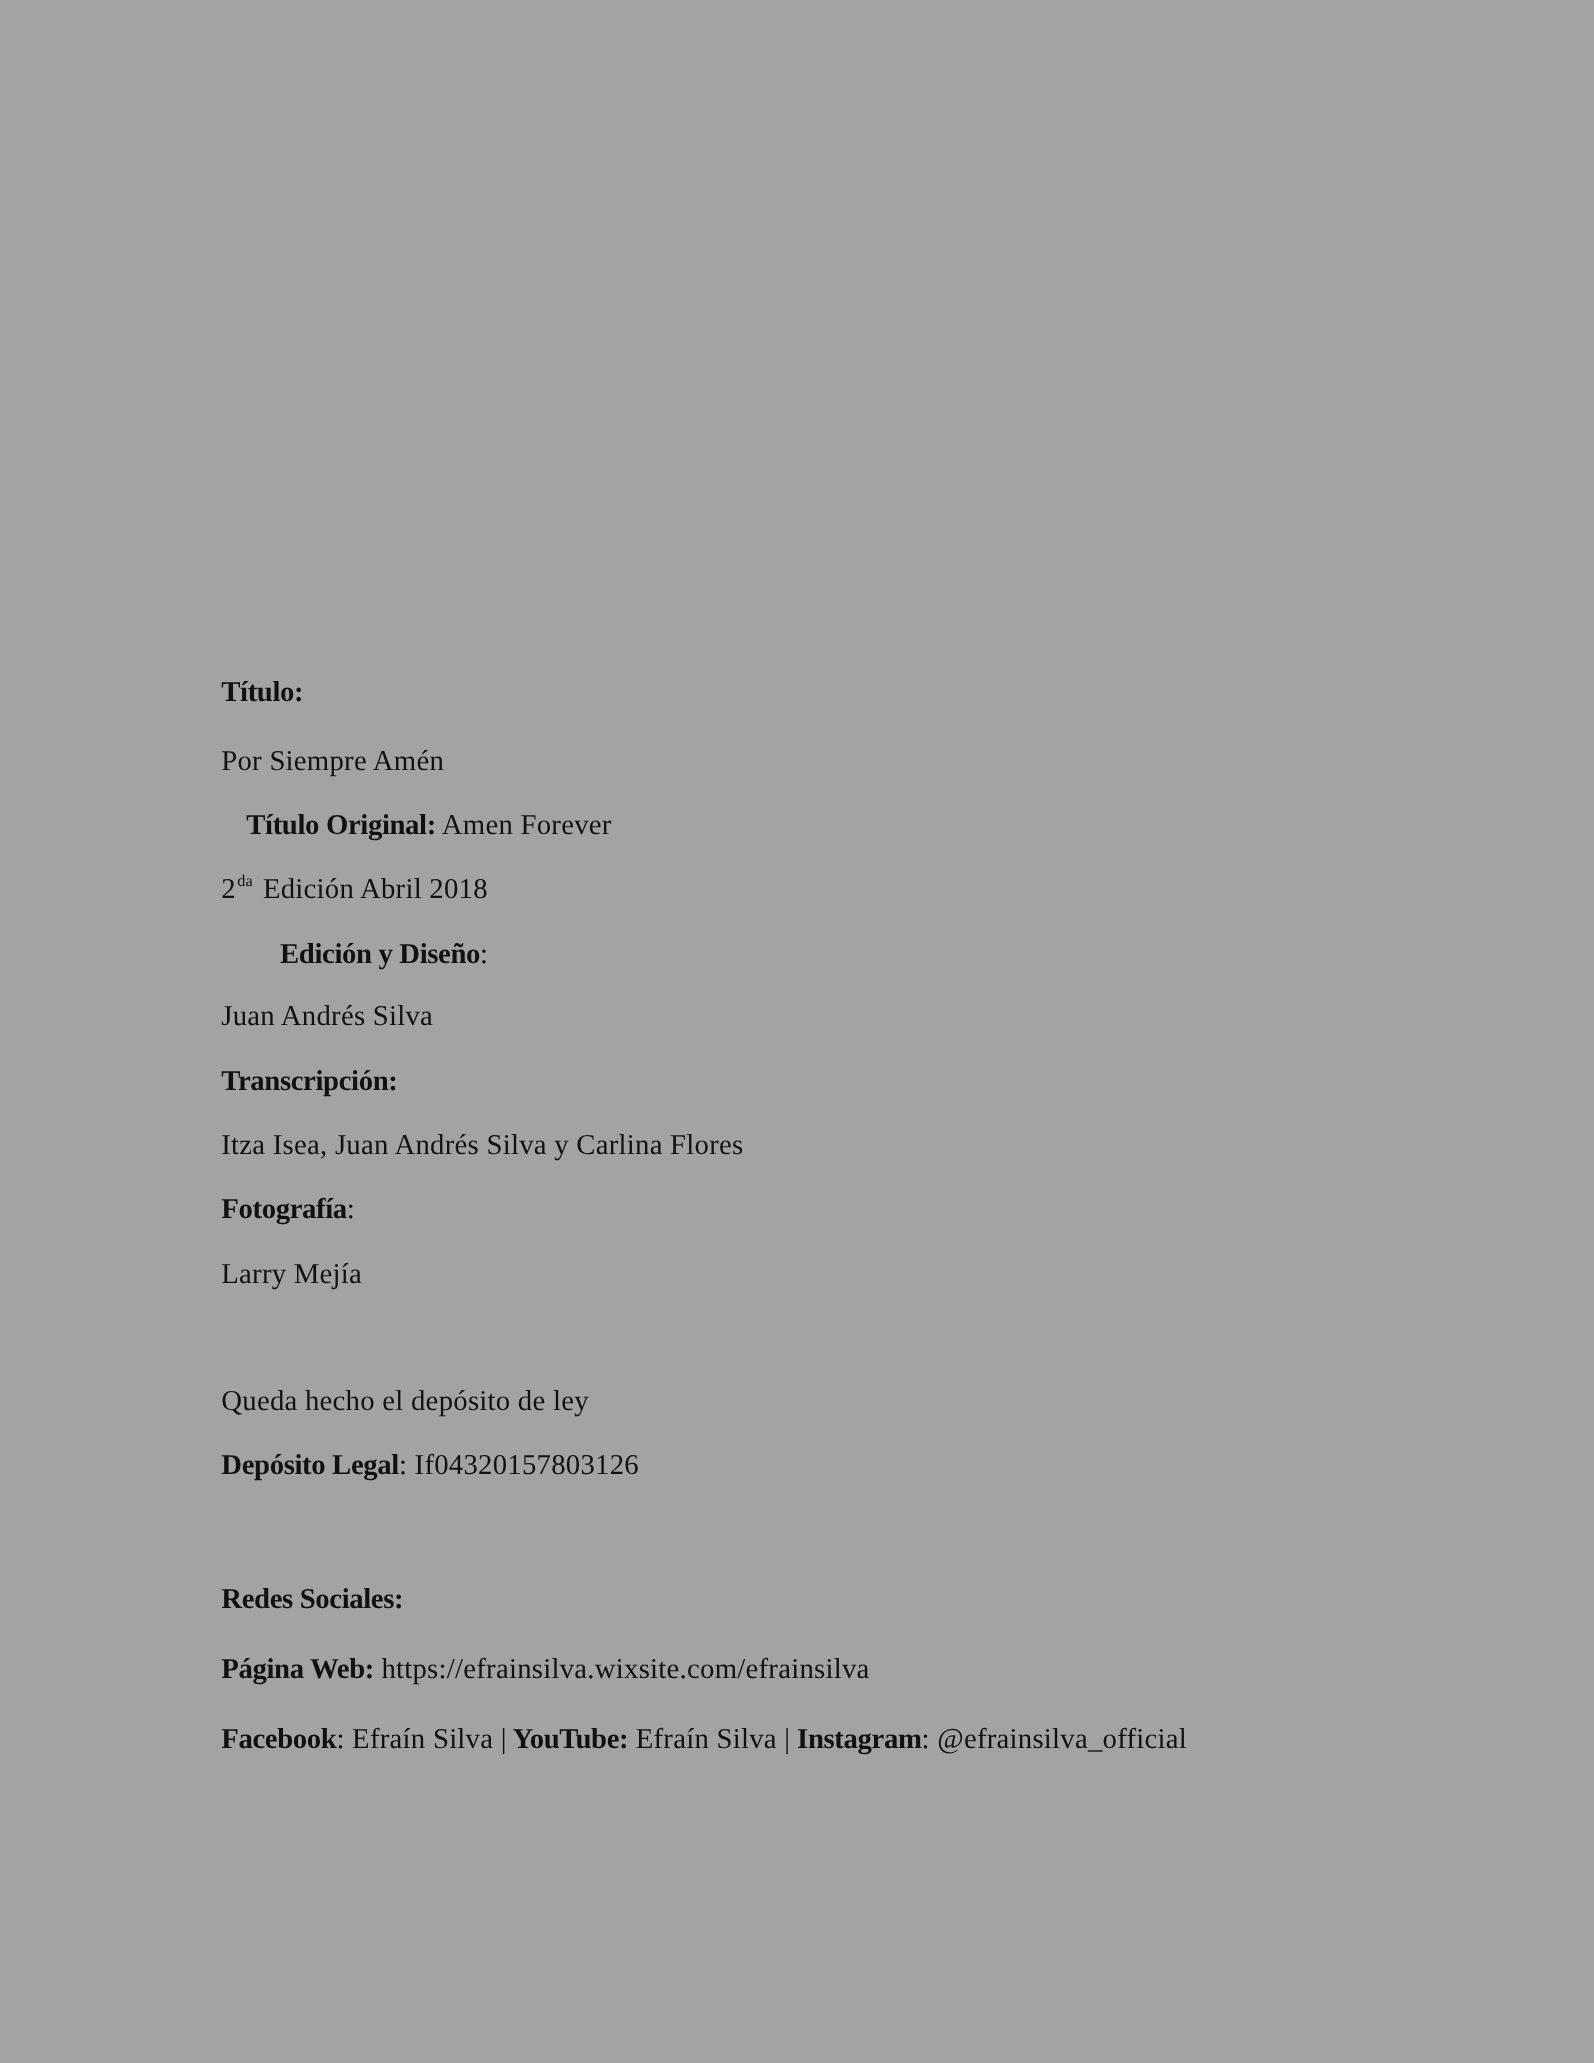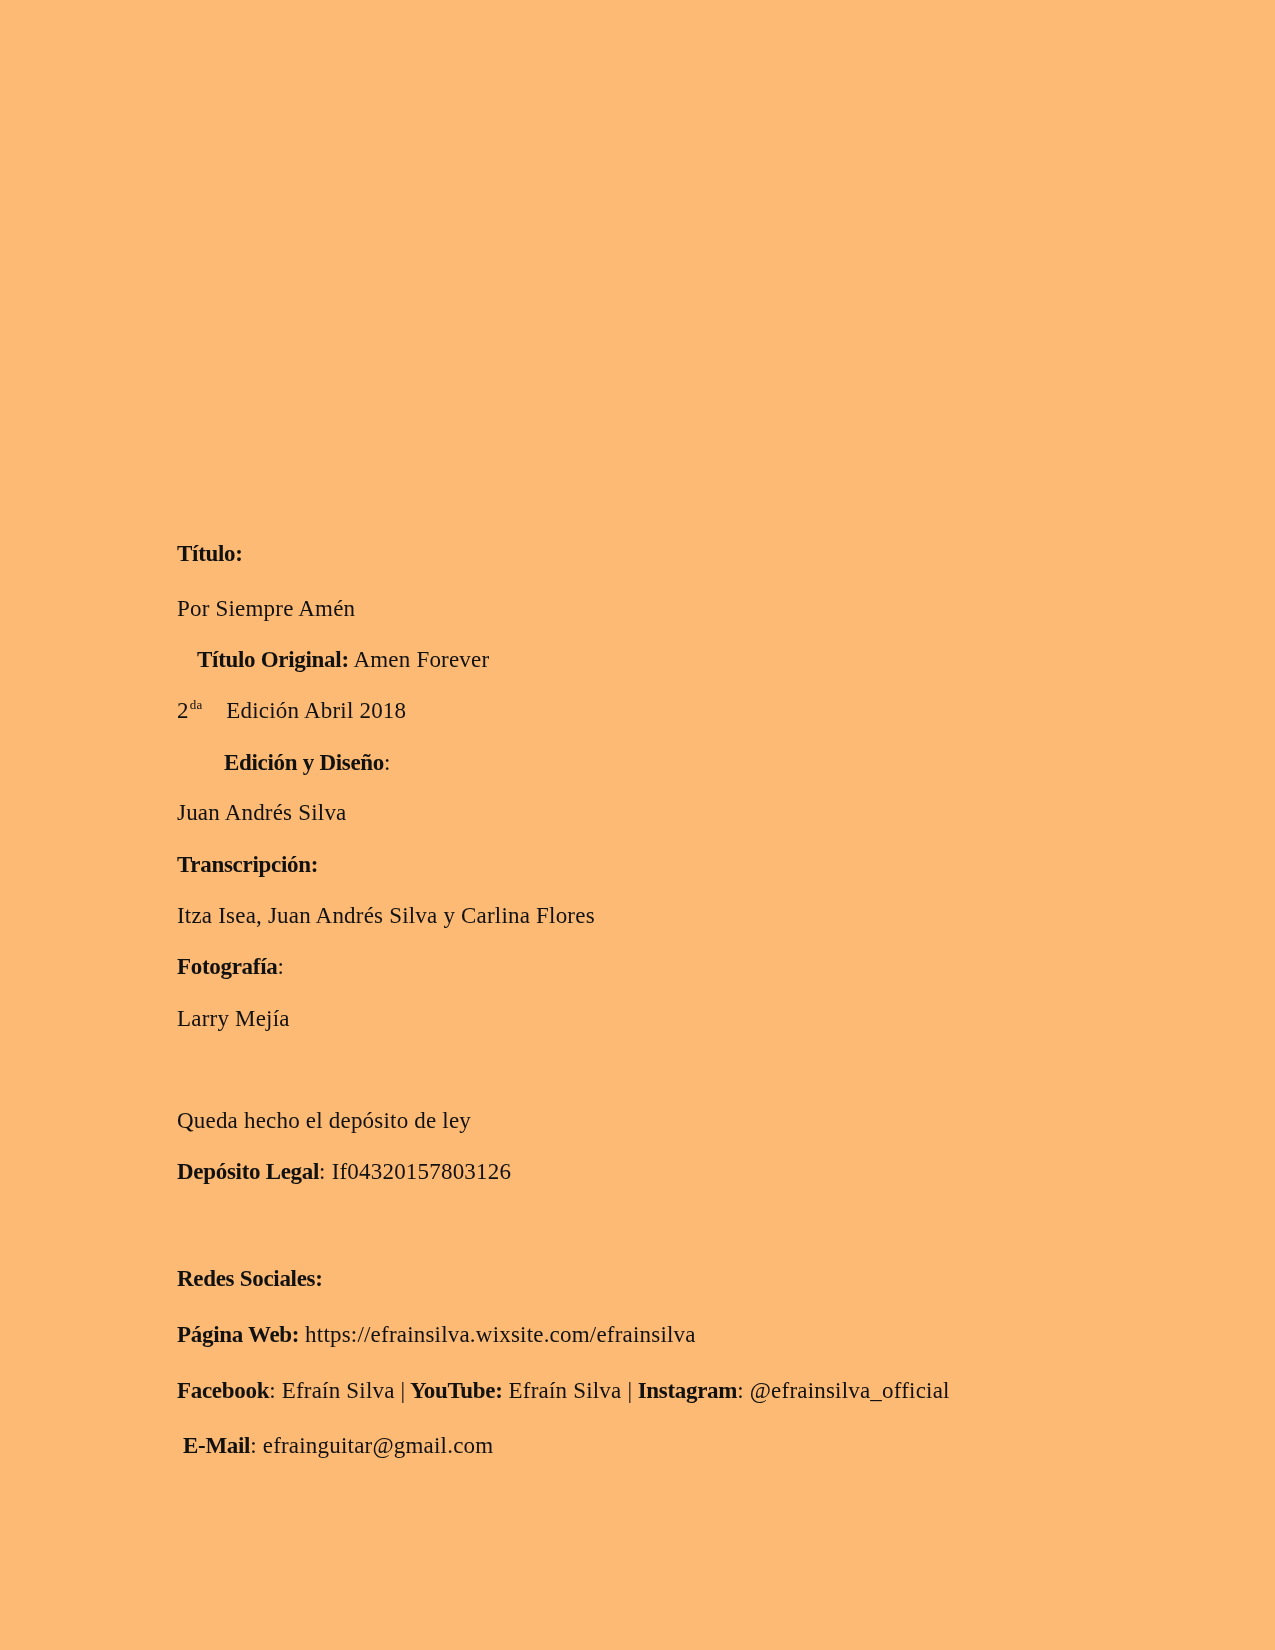--- a/index.html
+++ b/index.html
@@ -13,41 +13,41 @@
       position: relative;
       overflow: hidden;
       font-family: "Liberation Serif", "DejaVu Serif", serif;
       color: #111111;
     }
     .page {
       position: absolute;
       left: 0; top: 0;
       width: 1275px;
       height: 1650px;
-      background: #fdba74;
+      background: #a3a3a3;
     }
     .line {
       position: absolute;
       left: 177px;
       font-size: 23px;
       line-height: 28px;
       white-space: nowrap;
       letter-spacing: 0.2px;
     }
     .line.indent1 { left: 183px; }
     .b {
       font-weight: bold;
       letter-spacing: -0.3px;
     }
     sup.ord {
       font-size: 13px;
       vertical-align: 9px;
       line-height: 0;
       margin-left: 1px;
-      margin-right: 18px;
+      margin-right: 2px;
     }
   </style>
 </head>
 <body>
 
 <div class="page">
 
   <div class="line" style="top:540px;">
     <span class="b">Título:</span>
   </div>
@@ -101,17 +101,14 @@
   </div>
 
   <div class="line" style="top:1377px;">
     <span class="b">Facebook</span><span>: Efraín Silva </span><span>|</span><span class="b"> YouTube:</span><span> Efraín Silva </span><span>|</span><span class="b"> Instagram</span><span>: @efrainsilva_official</span>
   </div>
 
   <div class="line" style="top:1321px;">
     <span class="b">Página Web:</span><span> https://efrainsilva.wixsite.com/efrainsilva</span>
   </div>
 
-  <div class="line indent1" style="top:1432px;">
-    <span class="b">E-Mail</span><span>: efrainguitar@gmail.com</span>
-  </div>
 
 </div>
 
 </body></html>

